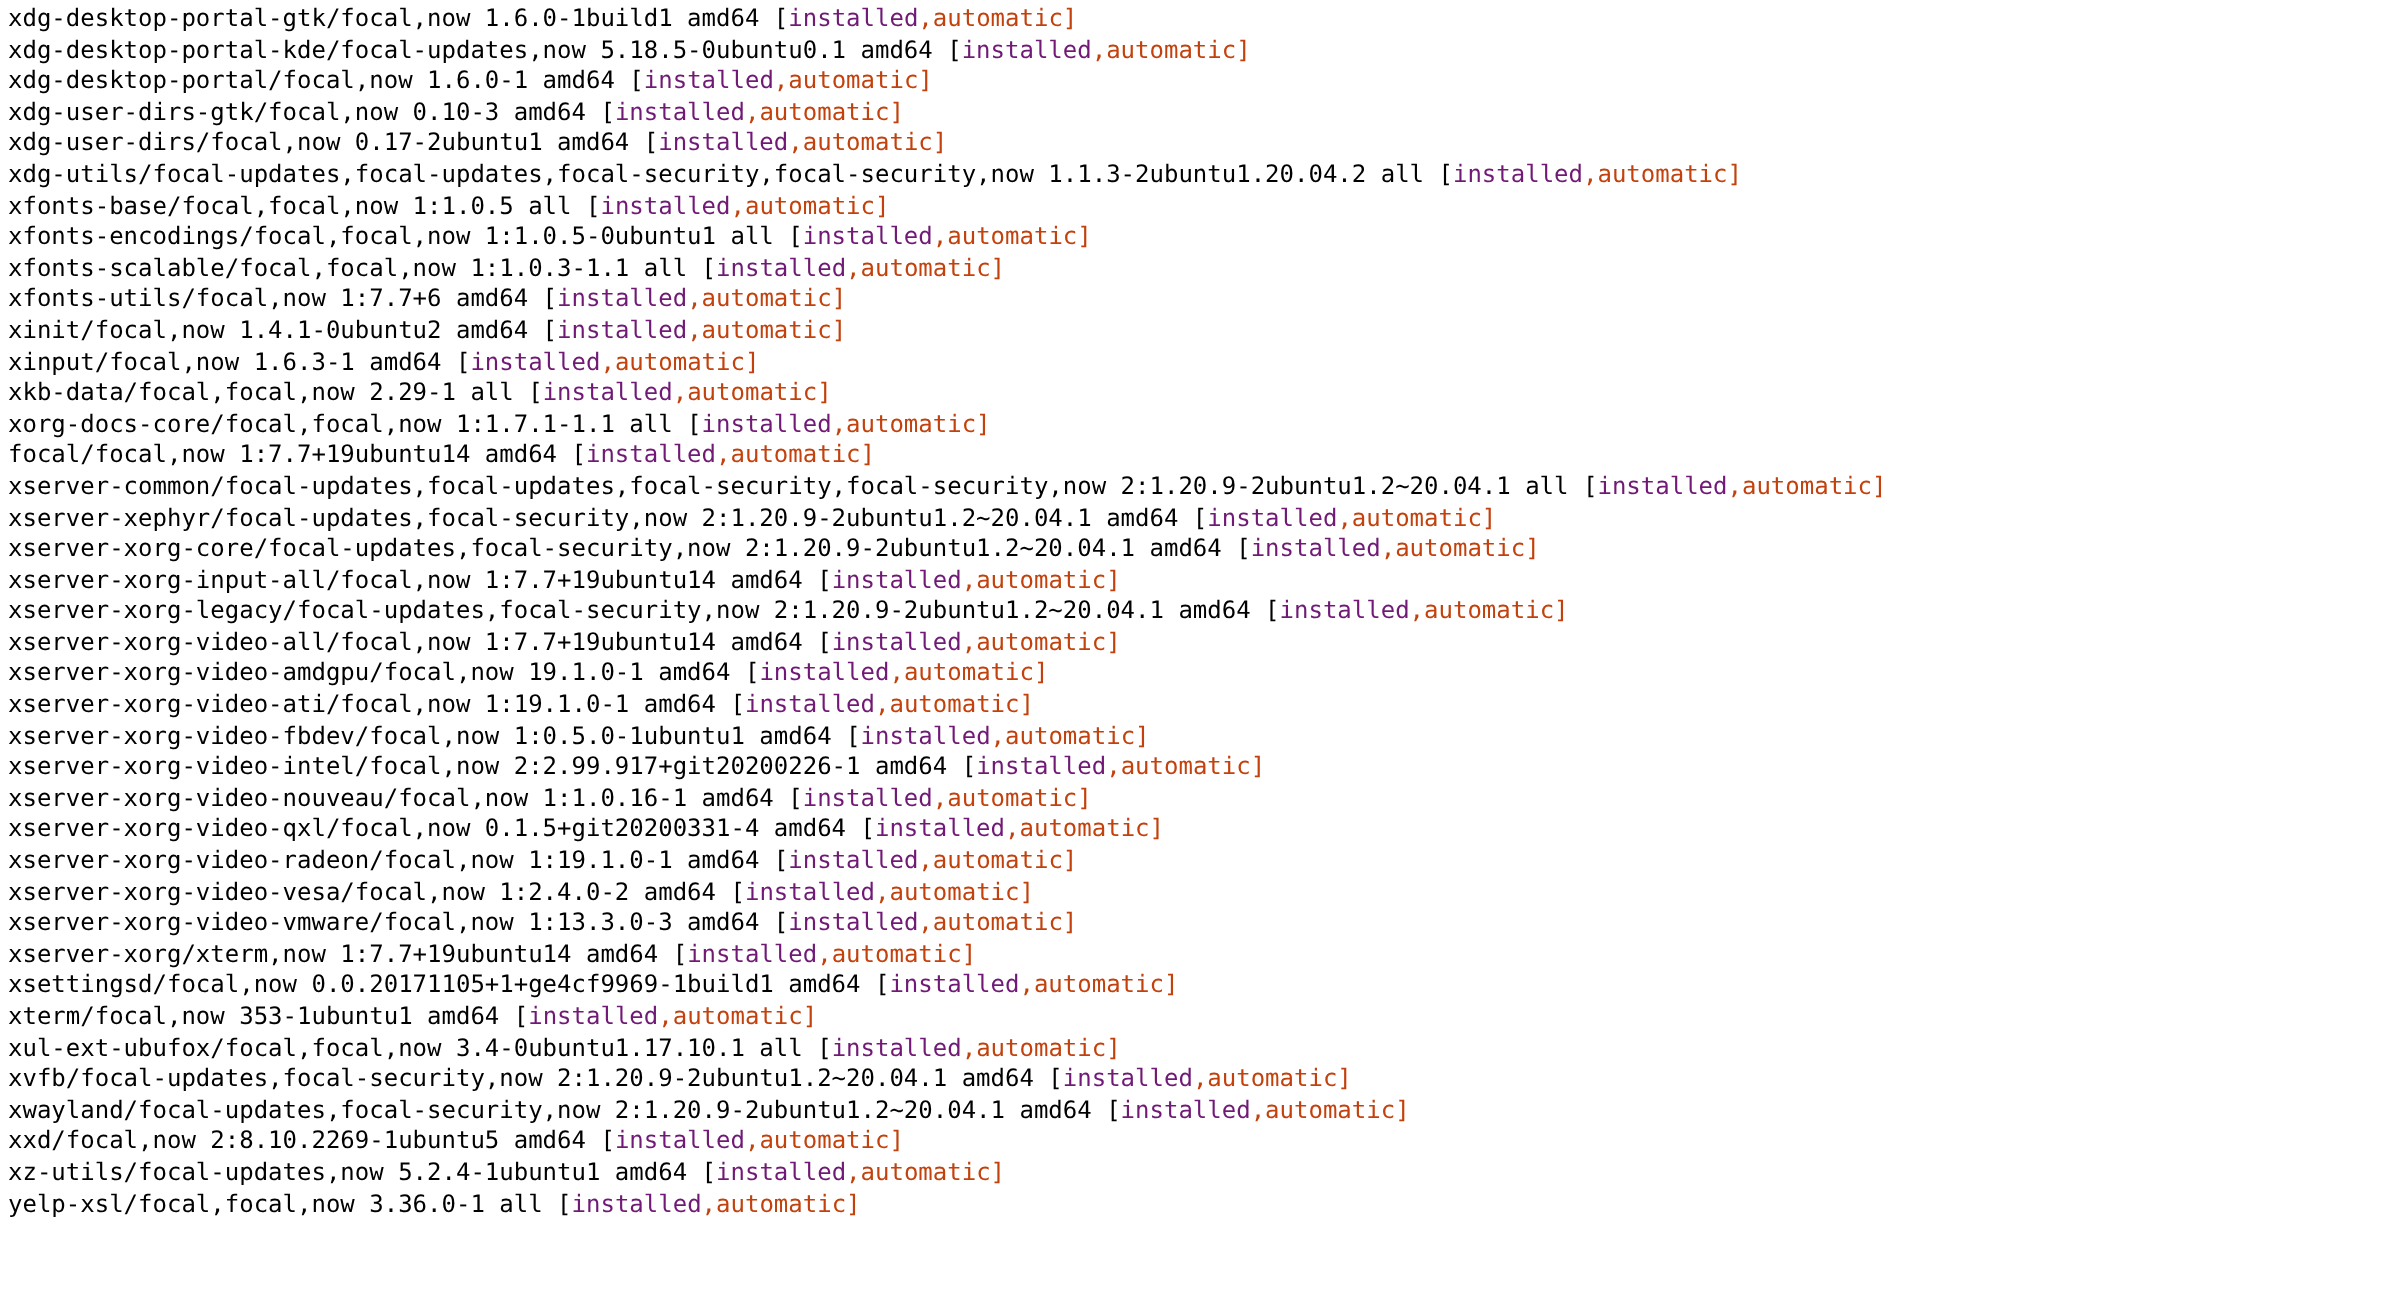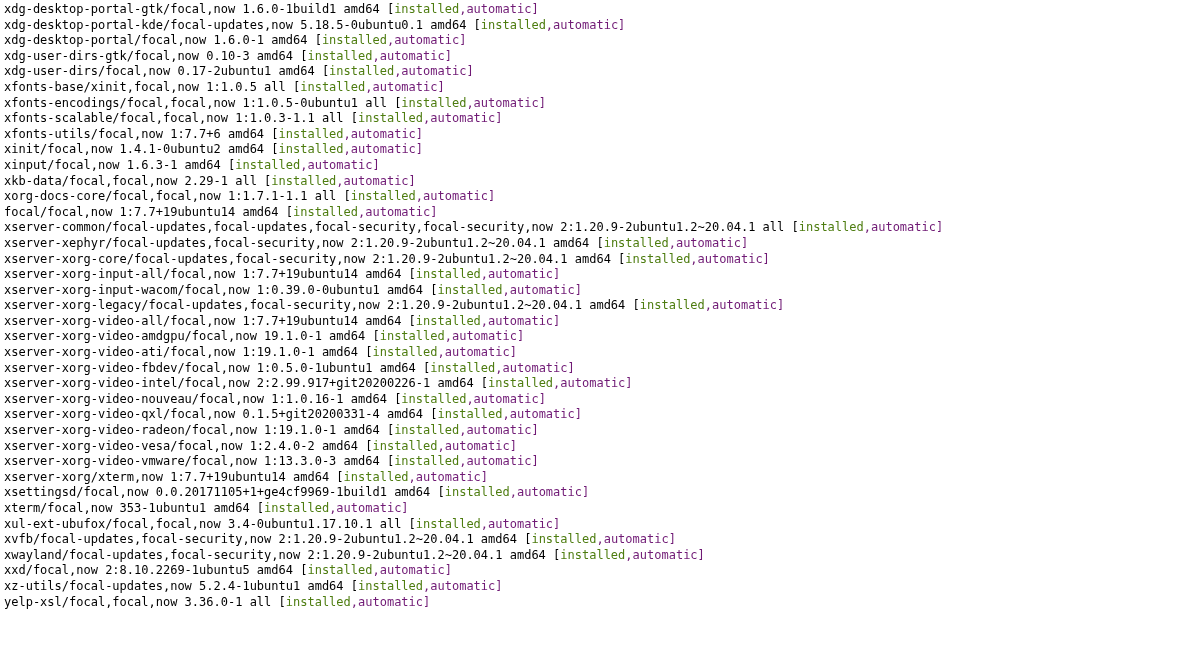--- a/index.html
+++ b/index.html
@@ -17,49 +17,49 @@
       padding: 2px 4px;
       overflow: hidden;
     }
     .line {
       display: block;
     }
     .pre {
       color: #000000;
     }
     .installed {
-      color: #4d7c0f;
+      color: #701a75;
     }
     .suffix {
-      color: #701a75;
+      color: #c2410c;
     }
   </style>
 </head>
 <body>
 
 <div id="terminal-output">
     <div class="line"><span class="pre">xdg-desktop-portal-gtk/focal,now 1.6.0-1build1 amd64 [</span><span class="installed">installed</span><span class="suffix">,automatic]</span></div>
     <div class="line"><span class="pre">xdg-desktop-portal-kde/focal-updates,now 5.18.5-0ubuntu0.1 amd64 [</span><span class="installed">installed</span><span class="suffix">,automatic]</span></div>
     <div class="line"><span class="pre">xdg-desktop-portal/focal,now 1.6.0-1 amd64 [</span><span class="installed">installed</span><span class="suffix">,automatic]</span></div>
     <div class="line"><span class="pre">xdg-user-dirs-gtk/focal,now 0.10-3 amd64 [</span><span class="installed">installed</span><span class="suffix">,automatic]</span></div>
     <div class="line"><span class="pre">xdg-user-dirs/focal,now 0.17-2ubuntu1 amd64 [</span><span class="installed">installed</span><span class="suffix">,automatic]</span></div>
-    <div class="line"><span class="pre">xfonts-base/xinit,focal,now 1:1.0.5 all [</span><span class="installed">installed</span><span class="suffix">,automatic]</span></div>
+    <div class="line"><span class="pre">xdg-utils/focal-updates,focal-updates,focal-security,focal-security,now 1.1.3-2ubuntu1.20.04.2 all [</span><span class="installed">installed</span><span class="suffix">,automatic]</span></div>
+    <div class="line"><span class="pre">xfonts-base/focal,focal,now 1:1.0.5 all [</span><span class="installed">installed</span><span class="suffix">,automatic]</span></div>
     <div class="line"><span class="pre">xfonts-encodings/focal,focal,now 1:1.0.5-0ubuntu1 all [</span><span class="installed">installed</span><span class="suffix">,automatic]</span></div>
     <div class="line"><span class="pre">xfonts-scalable/focal,focal,now 1:1.0.3-1.1 all [</span><span class="installed">installed</span><span class="suffix">,automatic]</span></div>
     <div class="line"><span class="pre">xfonts-utils/focal,now 1:7.7+6 amd64 [</span><span class="installed">installed</span><span class="suffix">,automatic]</span></div>
     <div class="line"><span class="pre">xinit/focal,now 1.4.1-0ubuntu2 amd64 [</span><span class="installed">installed</span><span class="suffix">,automatic]</span></div>
     <div class="line"><span class="pre">xinput/focal,now 1.6.3-1 amd64 [</span><span class="installed">installed</span><span class="suffix">,automatic]</span></div>
     <div class="line"><span class="pre">xkb-data/focal,focal,now 2.29-1 all [</span><span class="installed">installed</span><span class="suffix">,automatic]</span></div>
     <div class="line"><span class="pre">xorg-docs-core/focal,focal,now 1:1.7.1-1.1 all [</span><span class="installed">installed</span><span class="suffix">,automatic]</span></div>
     <div class="line"><span class="pre">focal/focal,now 1:7.7+19ubuntu14 amd64 [</span><span class="installed">installed</span><span class="suffix">,automatic]</span></div>
     <div class="line"><span class="pre">xserver-common/focal-updates,focal-updates,focal-security,focal-security,now 2:1.20.9-2ubuntu1.2~20.04.1 all [</span><span class="installed">installed</span><span class="suffix">,automatic]</span></div>
     <div class="line"><span class="pre">xserver-xephyr/focal-updates,focal-security,now 2:1.20.9-2ubuntu1.2~20.04.1 amd64 [</span><span class="installed">installed</span><span class="suffix">,automatic]</span></div>
     <div class="line"><span class="pre">xserver-xorg-core/focal-updates,focal-security,now 2:1.20.9-2ubuntu1.2~20.04.1 amd64 [</span><span class="installed">installed</span><span class="suffix">,automatic]</span></div>
     <div class="line"><span class="pre">xserver-xorg-input-all/focal,now 1:7.7+19ubuntu14 amd64 [</span><span class="installed">installed</span><span class="suffix">,automatic]</span></div>
-    <div class="line"><span class="pre">xserver-xorg-input-wacom/focal,now 1:0.39.0-0ubuntu1 amd64 [</span><span class="installed">installed</span><span class="suffix">,automatic]</span></div>
     <div class="line"><span class="pre">xserver-xorg-legacy/focal-updates,focal-security,now 2:1.20.9-2ubuntu1.2~20.04.1 amd64 [</span><span class="installed">installed</span><span class="suffix">,automatic]</span></div>
     <div class="line"><span class="pre">xserver-xorg-video-all/focal,now 1:7.7+19ubuntu14 amd64 [</span><span class="installed">installed</span><span class="suffix">,automatic]</span></div>
     <div class="line"><span class="pre">xserver-xorg-video-amdgpu/focal,now 19.1.0-1 amd64 [</span><span class="installed">installed</span><span class="suffix">,automatic]</span></div>
     <div class="line"><span class="pre">xserver-xorg-video-ati/focal,now 1:19.1.0-1 amd64 [</span><span class="installed">installed</span><span class="suffix">,automatic]</span></div>
     <div class="line"><span class="pre">xserver-xorg-video-fbdev/focal,now 1:0.5.0-1ubuntu1 amd64 [</span><span class="installed">installed</span><span class="suffix">,automatic]</span></div>
     <div class="line"><span class="pre">xserver-xorg-video-intel/focal,now 2:2.99.917+git20200226-1 amd64 [</span><span class="installed">installed</span><span class="suffix">,automatic]</span></div>
     <div class="line"><span class="pre">xserver-xorg-video-nouveau/focal,now 1:1.0.16-1 amd64 [</span><span class="installed">installed</span><span class="suffix">,automatic]</span></div>
     <div class="line"><span class="pre">xserver-xorg-video-qxl/focal,now 0.1.5+git20200331-4 amd64 [</span><span class="installed">installed</span><span class="suffix">,automatic]</span></div>
     <div class="line"><span class="pre">xserver-xorg-video-radeon/focal,now 1:19.1.0-1 amd64 [</span><span class="installed">installed</span><span class="suffix">,automatic]</span></div>
     <div class="line"><span class="pre">xserver-xorg-video-vesa/focal,now 1:2.4.0-2 amd64 [</span><span class="installed">installed</span><span class="suffix">,automatic]</span></div>

